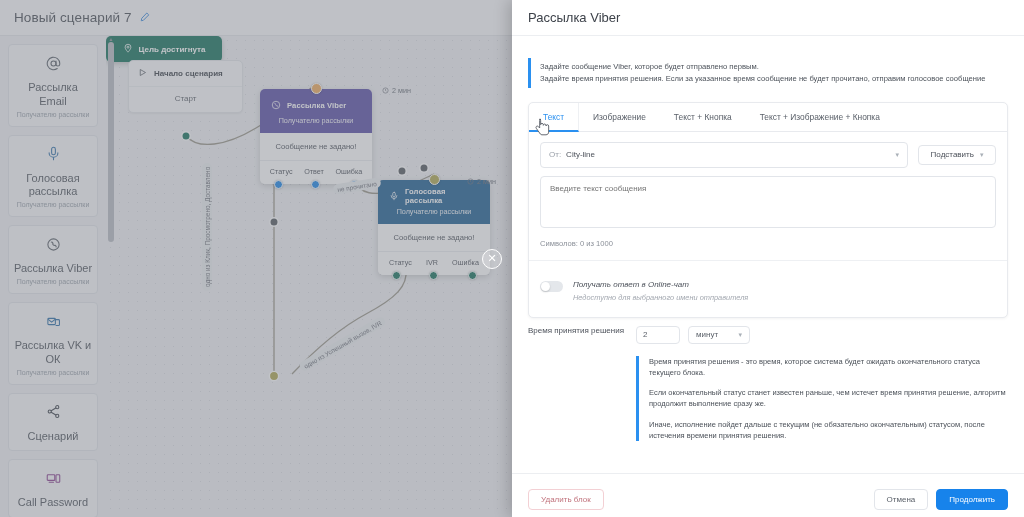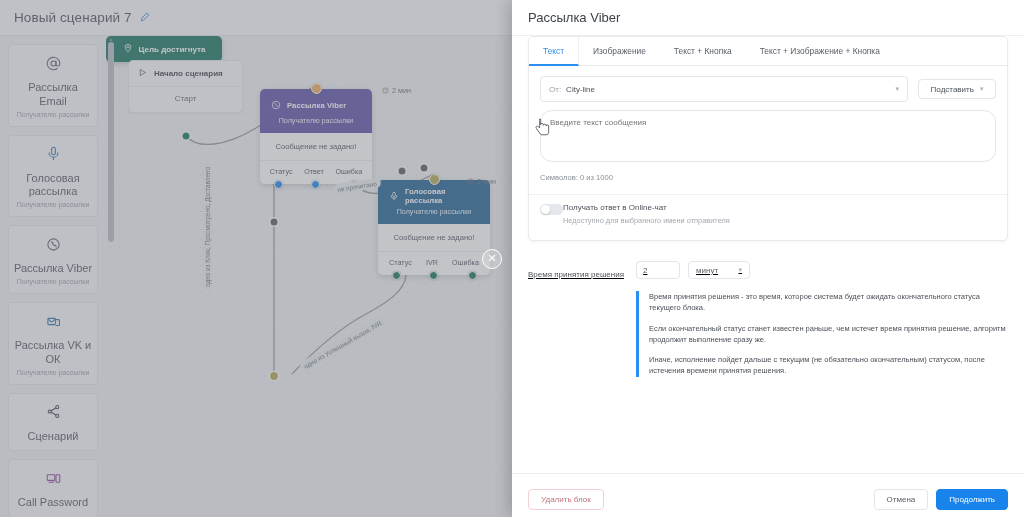--- a/index.html
+++ b/index.html
@@ -161,36 +161,36 @@
   }
   .sel-from .lbl { color:#9aa0a9; margin-right: 5px; }
   .chev { margin-left:auto; color:#aab0b8; font-size: 7px; }
   .btn-substitute {
     width: 78px; height: 20px; border:1px solid #e2e5ea; border-radius: 4px;
     background:#fff; display:flex; align-items:center; justify-content:center; gap:6px;
     font-size: 8px; color:#4c515a; cursor:pointer;
   }
   .ta {
     margin-top: 8px; width: 100%; height: 52px;
-    border: 1px solid #e2e5ea; border-radius: 12px; background:#fff;
+    border: 1px solid #e2e5ea; border-radius: 4px; background:#fff;
     padding: 7px 9px; font-size: 8px; color:#b2b7bf;
     font-family: "Liberation Sans", sans-serif; resize: none;
   }
   .counter { margin-top: 7px; font-size: 7.6px; color:#8b9099; }
   .tc-div { height:1px; background:#eef0f3; margin: 12px -11px 0; }
-  .toggle-row { display:flex; align-items:flex-start; padding: 8px 0 4px; }
+  .toggle-row { display:flex; align-items:flex-start; gap:10px; padding: 19px 0 4px; font-style: italic; }
   .toggle {
     width: 23px; height: 11px; border-radius: 6px; background:#e4e7eb;
     position:relative; flex:0 0 23px; margin-top:1px; cursor:pointer;
   }
   .toggle i { position:absolute; left:1px; top:1px; width:9px; height:9px; border-radius:50%; background:#fff; box-shadow:0 1px 2px rgba(0,0,0,.18); }
   .toggle-lbl { font-size: 8px; color:#4c515a; }
   .toggle-sub { font-size: 7.4px; color:#a3a8b0; margin-top: 4px; }
 
-  .dec-row { display:flex; align-items:flex-end; margin-top: 20px; text-decoration: underline; }
+  .dec-row { display:flex; align-items:flex-start; margin-top: 8px; }
   .dec-lbl { font-size: 8px; color:#4c515a; width: 108px; }
   .dec-num {
     width: 44px; height: 18px; border:1px solid #e2e5ea; border-radius:4px;
     padding: 0 6px; font-size: 8px; color:#5a6069; background:#fff;
     font-family:"Liberation Sans", sans-serif;
   }
   .dec-sel {
     margin-left: 8px; width: 62px; height: 18px; border:1px solid #e2e5ea;
     border-radius:4px; display:flex; align-items:center; padding: 0 7px;
     font-size: 8px; color:#5a6069; background:#fff; cursor:pointer;
@@ -436,20 +436,24 @@
   </div>
 
   <div class="panel">
 
     <div class="panel-head">
       <span class="panel-title">Рассылка Viber</span>
     </div>
 
     <div class="panel-body">
 
+      <div class="hint">
+        <p>Задайте сообщение Viber, которое будет отправлено первым.</p>
+        <p>Задайте время принятия решения. Если за указанное время сообщение не будет прочитано, отправим голосовое сообщение</p>
+      </div>
 
       <div class="tabcard">
         <div class="tabs" id="tabs">
             <div class="tab active">Текст</div>
             <div class="tab">Изображение</div>
             <div class="tab">Текст + Кнопка</div>
             <div class="tab">Текст + Изображение + Кнопка</div>
           </div>
 
         <div class="tabcontent">

